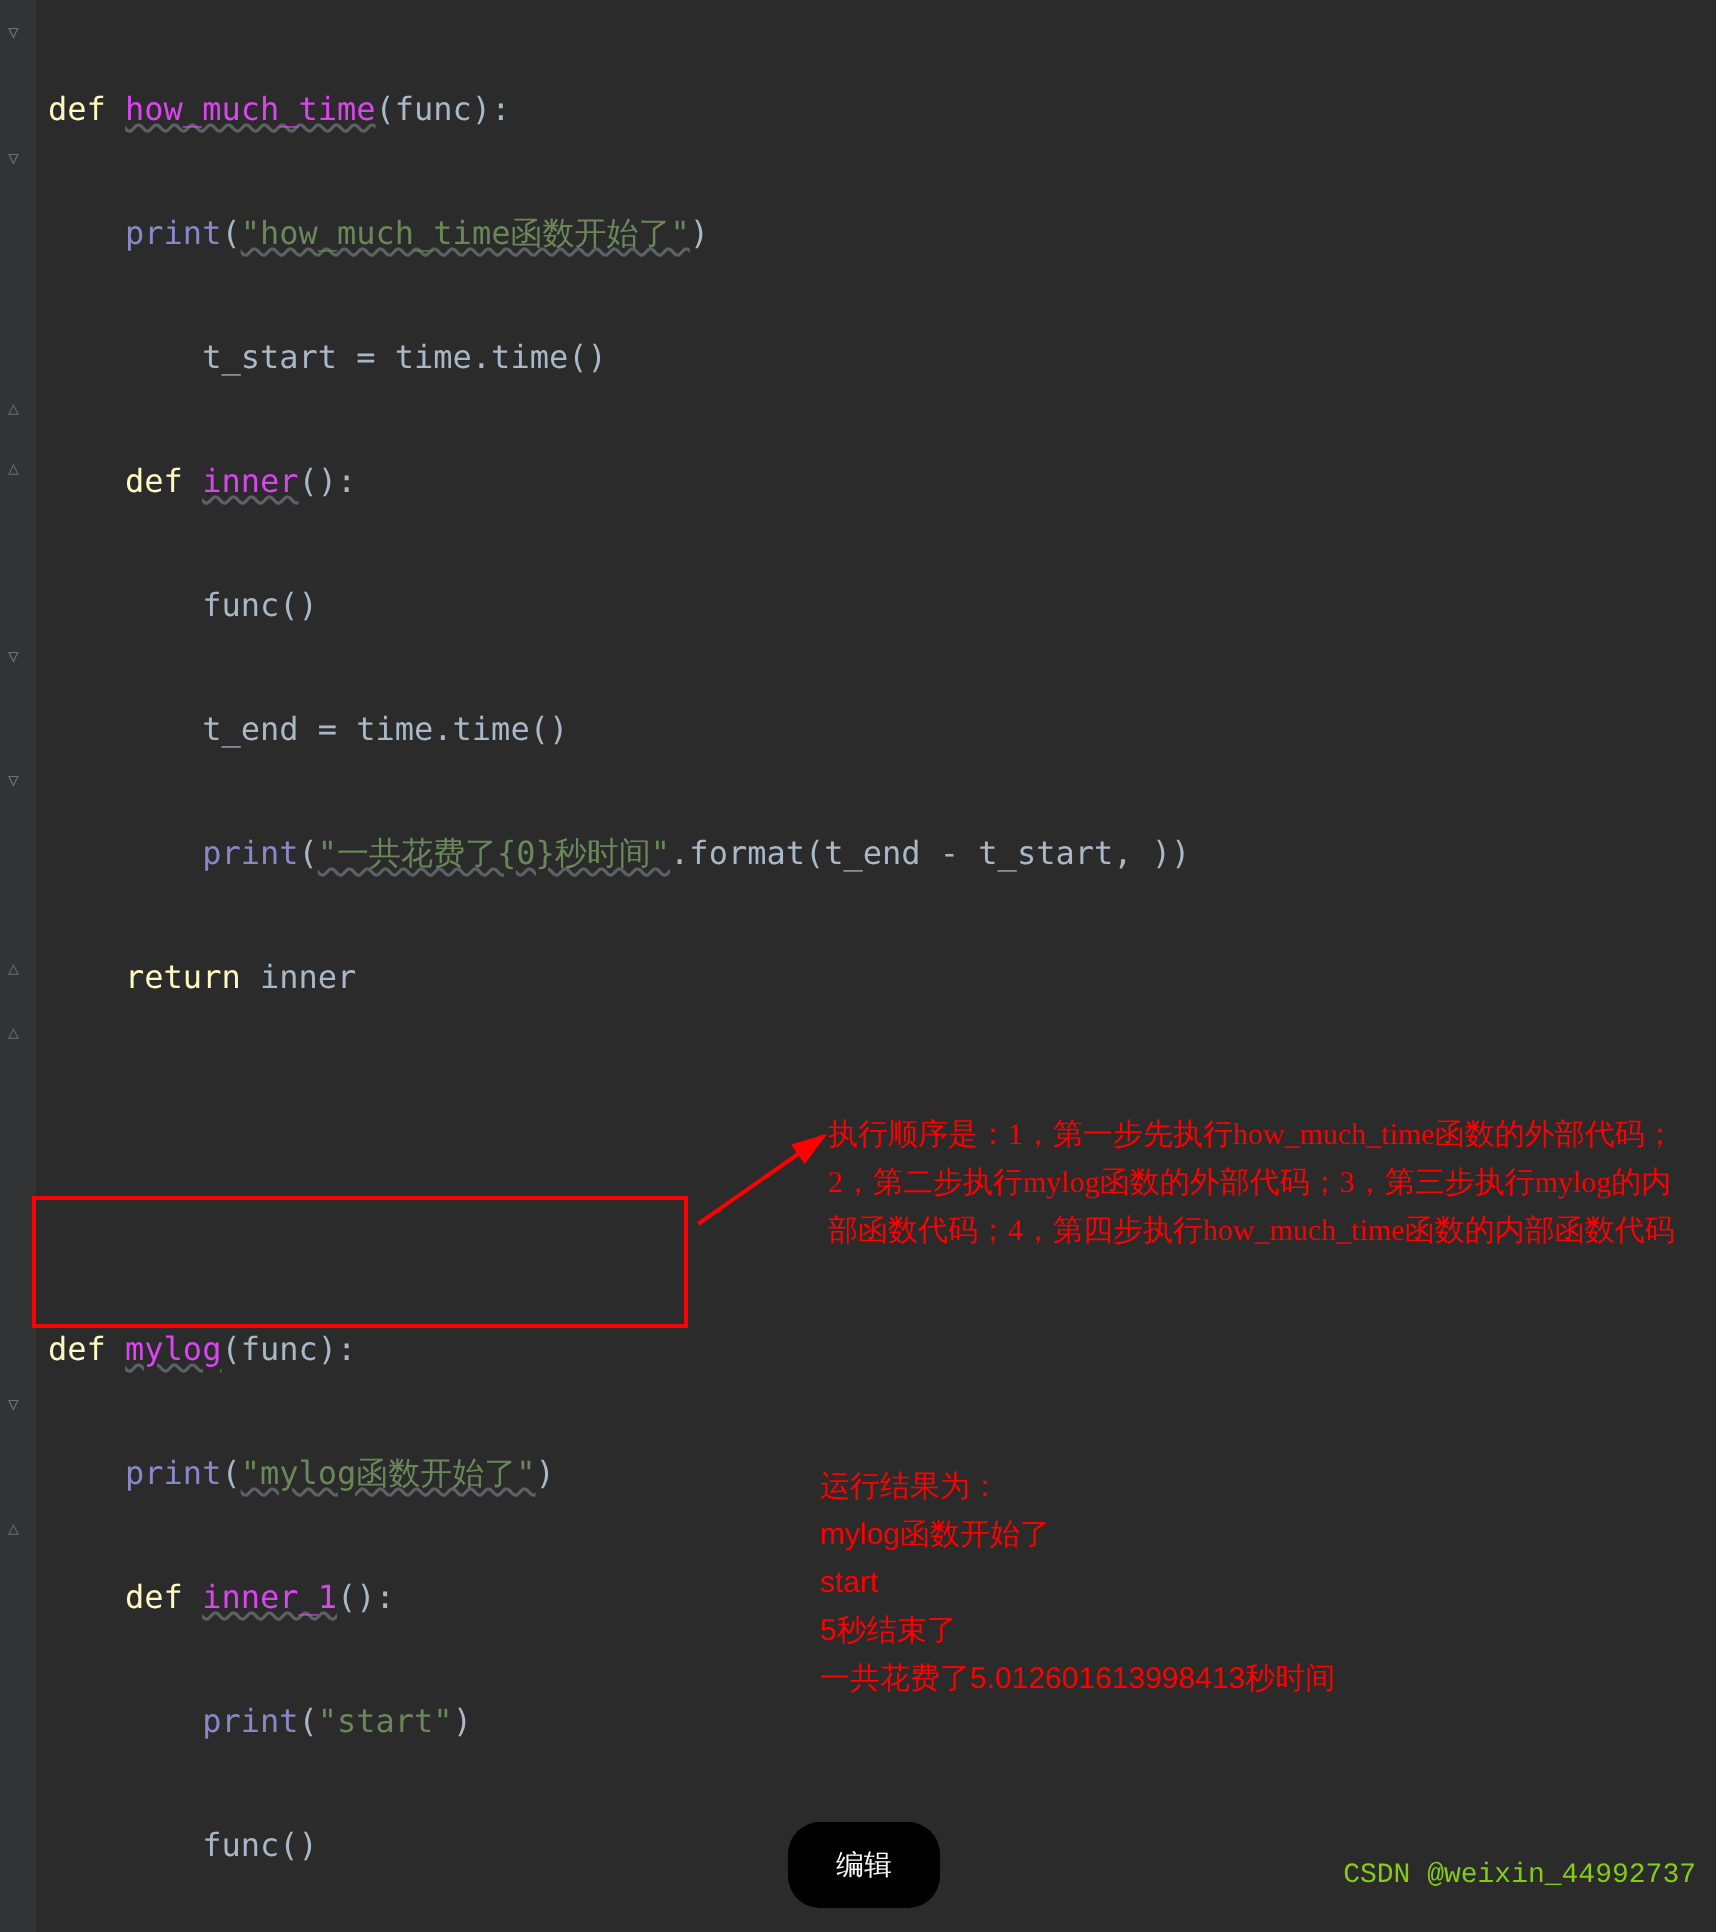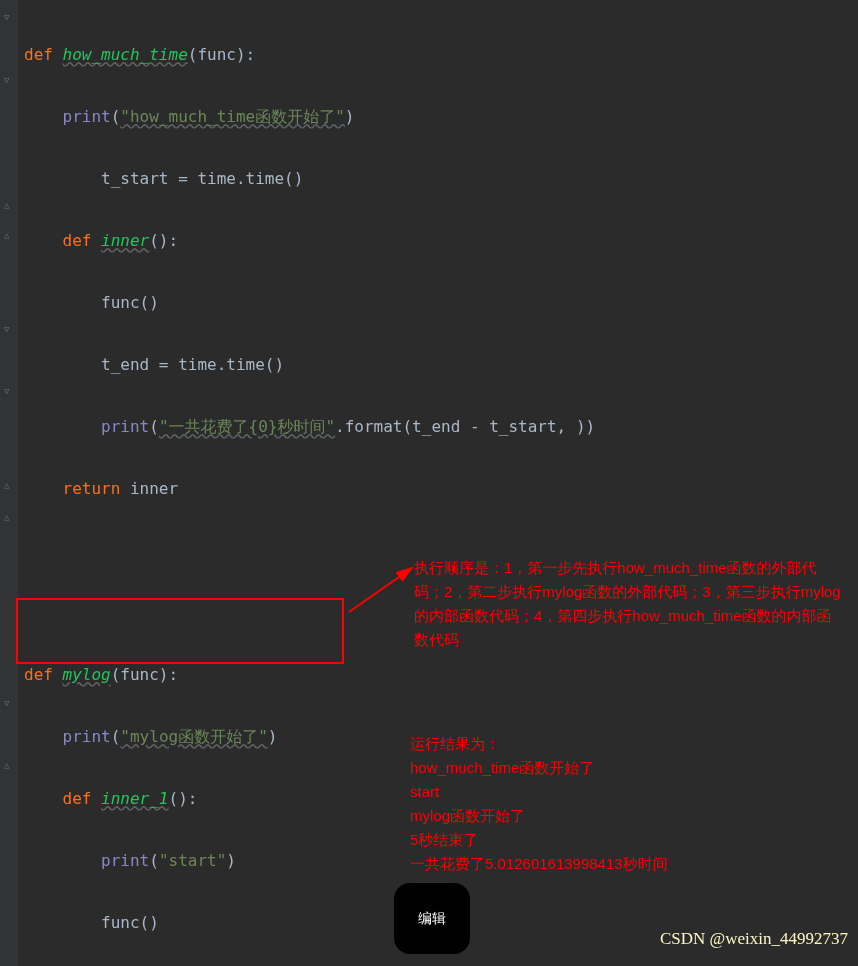--- a/index.html
+++ b/index.html
@@ -30,22 +30,22 @@
   font-size: 9px;
   color: #6e6e6e;
   line-height: 10px;
 }
 .code {
   position: absolute;
   left: 24px;
   top: 8px;
   white-space: pre;
 }
-.k { color: #f97316; }
-.fn-u { color: #22c55e; font-style: italic; text-decoration: wavy underline #5c6164; }
+.k { color: #fef9c3; }
+.fn-u { color: #d946ef; text-decoration: wavy underline #5c6164; }
 .s { color: #6a8759; }
 .s-u { color: #6a8759; text-decoration: wavy underline #5c6164; }
 .p { color: #a9b7c6; }
 .builtin { color: #8888c6; }
 .redbox {
   position: absolute;
   border: 2px solid #ff0000;
   left: 16px;
   top: 598px;
   width: 328px;
@@ -58,51 +58,51 @@
   pointer-events: none;
 }
 .annotation1 {
   position: absolute;
   left: 414px;
   top: 556px;
   width: 430px;
   color: #ff0000;
   font-size: 15px;
   line-height: 24px;
-  font-family: Liberation Sans, sans-serif;
+  font-family: Liberation Serif, serif;
 }
 .annotation2 {
   position: absolute;
   left: 410px;
   top: 732px;
   width: 420px;
   color: #ff0000;
   font-size: 15px;
   line-height: 24px;
   font-family: 'Microsoft YaHei', sans-serif;
 }
 .edit-btn {
   position: absolute;
   left: 394px;
   bottom: 12px;
   background: #000;
   color: #fff;
-  padding: 20px 24px;
+  padding: 6px 24px;
   border-radius: 16px;
   font-size: 14px;
   font-family: 'Microsoft YaHei', sans-serif;
   cursor: pointer;
 }
 .watermark {
   position: absolute;
   right: 10px;
   bottom: 12px;
-  color: #fef9c3;
-  font-size: 17px;
-  font-family: Liberation Serif, serif;
+  color: #84cc16;
+  font-size: 14px;
+  font-family: Liberation Mono, monospace;
 }
 </style>
 </head>
 <body>
 
 <div class="gutter">
   <div class="fold" style="top:12px">▽</div>
   <div class="fold" style="top:75px">▽</div>
   <div class="fold" style="top:200px">△</div>
   <div class="fold" style="top:230px">△</div>
@@ -153,22 +153,21 @@
       <polygon points="0 0, 9 3, 0 6" fill="#ff0000"></polygon>
     </marker>
   </defs>
   <line x1="5" y1="56" x2="68" y2="12" stroke="#ff0000" stroke-width="2" marker-end="url(#ah)"></line>
 </svg>
 
 <div class="annotation1">执行顺序是：1，第一步先执行how_much_time函数的外部代码；2，第二步执行mylog函数的外部代码；3，第三步执行mylog的内部函数代码；4，第四步执行how_much_time函数的内部函数代码</div>
 
 <div class="annotation2">
   <div>运行结果为：</div>
-  <div>how_much_time函数开始了</div>
+  <div>mylog函数开始了</div>
   <div>start</div>
-  <div>mylog函数开始了</div>
   <div>5秒结束了</div>
   <div>一共花费了5.012601613998413秒时间</div>
 </div>
 
 <div class="edit-btn">编辑</div>
 
 <div class="watermark">CSDN @weixin_44992737</div>
 
 </body></html>

